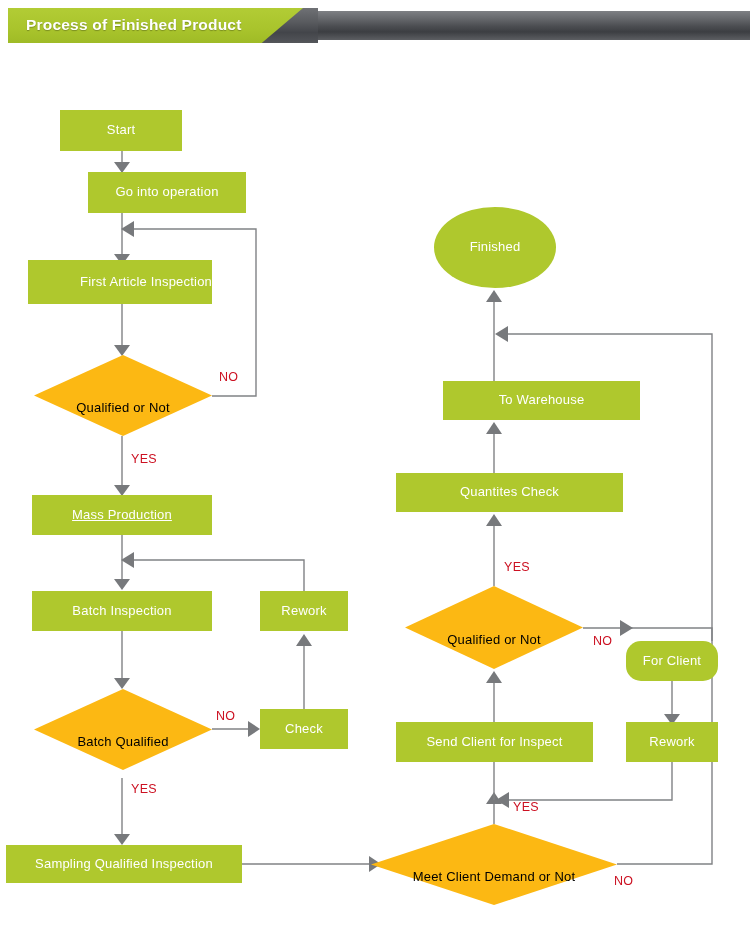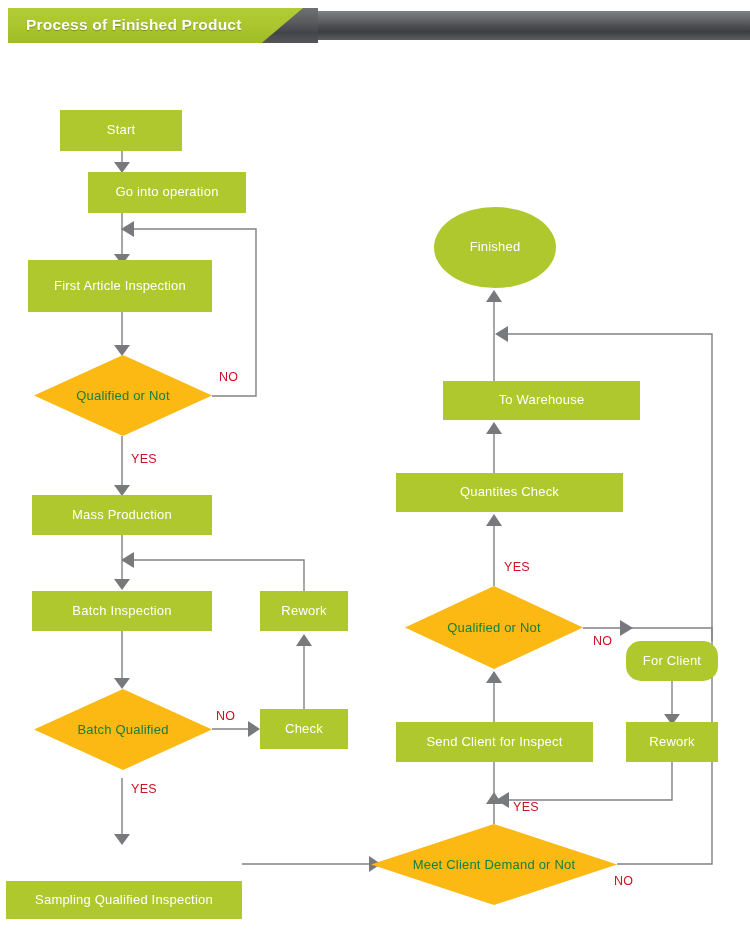--- a/index.html
+++ b/index.html
@@ -80,26 +80,26 @@
   .diamond-wrap {
     position: absolute;
   }
   .diamond-wrap svg {
     position: absolute;
     left: 0; top: 0;
     display: block;
   }
   .diamond-label {
     position: absolute;
-    left: 0; top: 0;
+    left: 0; top: 12px;
     width: 100%; height: 100%;
     display: flex;
     align-items: center;
     justify-content: center;
-    color: #15803d;
+    color: #000000;
     font-size: 13px;
     white-space: nowrap;
     letter-spacing: 0.2px;
     pointer-events: none;
     text-align: right;
   }
 
   
   #connectors {
     position: absolute;
@@ -204,32 +204,32 @@
 </svg>
 
 <div class="node rect" style="left:60px; top:90px; width:122px; height:41px;margin-top:20px;">
   <span>Start</span>
 </div>
 
 <div class="node rect" style="left:42px; top:172px; width:158px; height:41px;margin-left:46px;">
   <span>Go into operation</span>
 </div>
 
-<div class="node rect" style="left:28px; top:260px; width:184px; height:52px;">
+<div class="node rect" style="left:28px; top:260px; width:184px; height:44px;justify-content:flex-end;">
   <span>First Article Inspection</span>
 </div>
 
 <div class="diamond-wrap" style="left:34px; top:355px; width:178px; height:81px;">
   <svg width="178" height="81" viewBox="0 0 178 81">
     <polygon points="89,0 178,40.5 89,81 0,40.5" fill="#FCB813"></polygon>
   </svg>
   <div class="diamond-label">Qualified or Not</div>
 </div>
 
-<div class="node rect" style="left:32px; top:495px; width:180px; height:40px;">
+<div class="node rect" style="left:32px; top:495px; width:180px; height:40px;text-decoration:underline;">
   <span>Mass Production</span>
 </div>
 
 <div class="node rect" style="left:32px; top:591px; width:180px; height:40px;">
   <span>Batch Inspection</span>
 </div>
 
 <div class="node rect" style="left:260px; top:591px; width:88px; height:40px;">
   <span>Rework</span>
 </div>
@@ -238,21 +238,21 @@
   <svg width="178" height="81" viewBox="0 0 178 81">
     <polygon points="89,0 178,40.5 89,81 0,40.5" fill="#FCB813"></polygon>
   </svg>
   <div class="diamond-label">Batch Qualified</div>
 </div>
 
 <div class="node rect" style="left:260px; top:709px; width:88px; height:40px;">
   <span>Check</span>
 </div>
 
-<div class="node rect" style="left:6px; top:845px; width:236px; height:38px;margin-top:36px;">
+<div class="node rect" style="left:6px; top:845px; width:236px; height:38px;">
   <span>Sampling Qualified Inspection</span>
 </div>
 
 <div class="node oval" style="left:434px; top:207px; width:122px; height:81px;">
   <span>Finished</span>
 </div>
 
 <div class="node rect" style="left:396px; top:381px; width:197px; height:39px;margin-left:47px;">
   <span>To Warehouse</span>
 </div>

